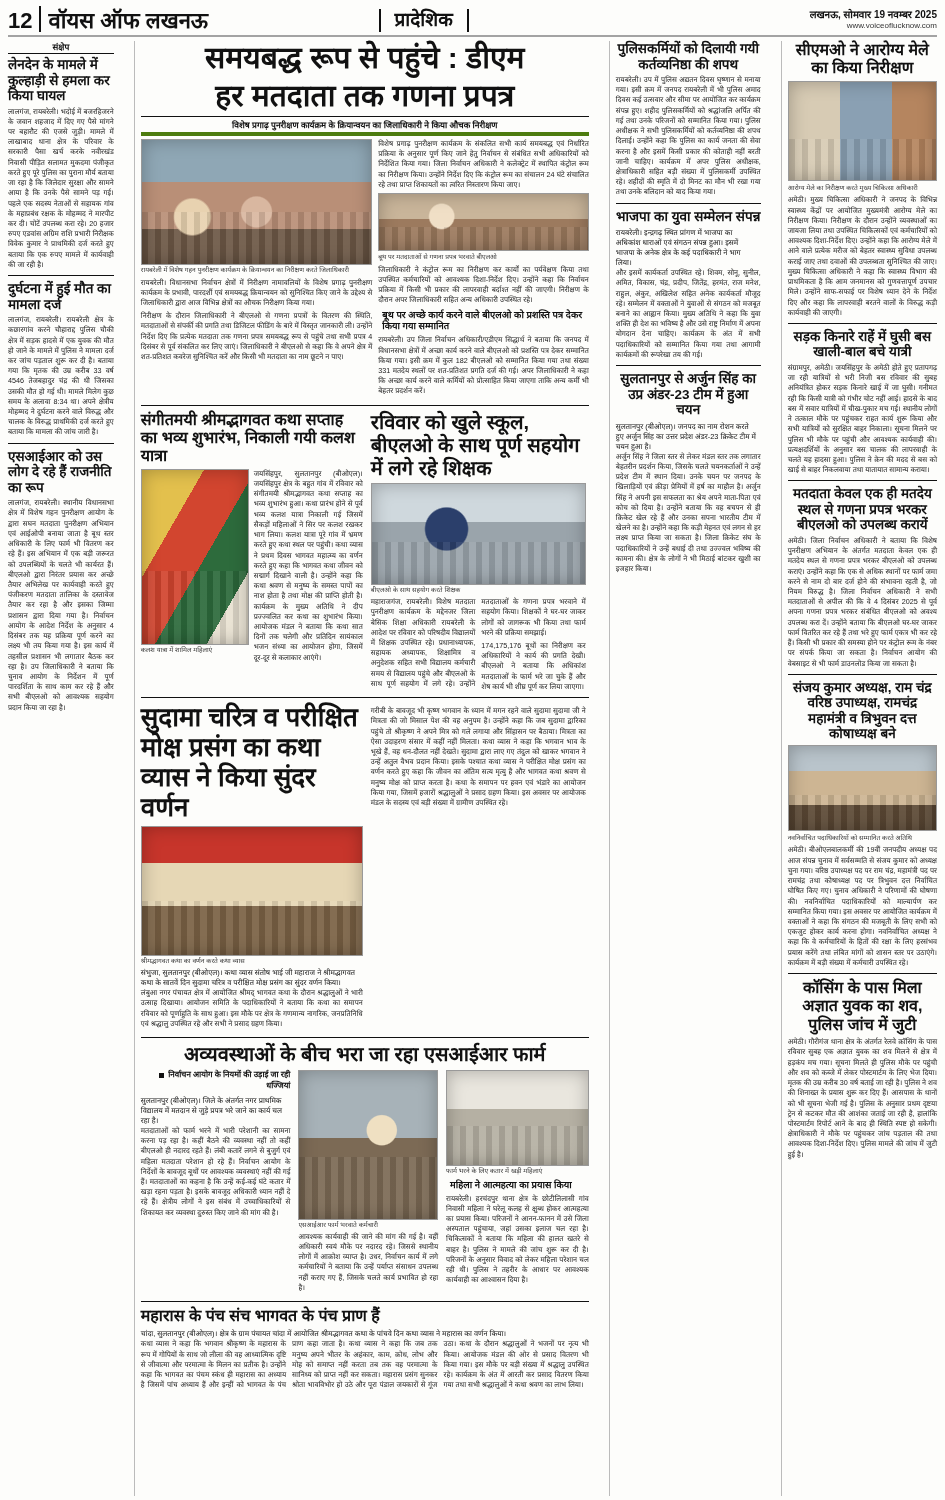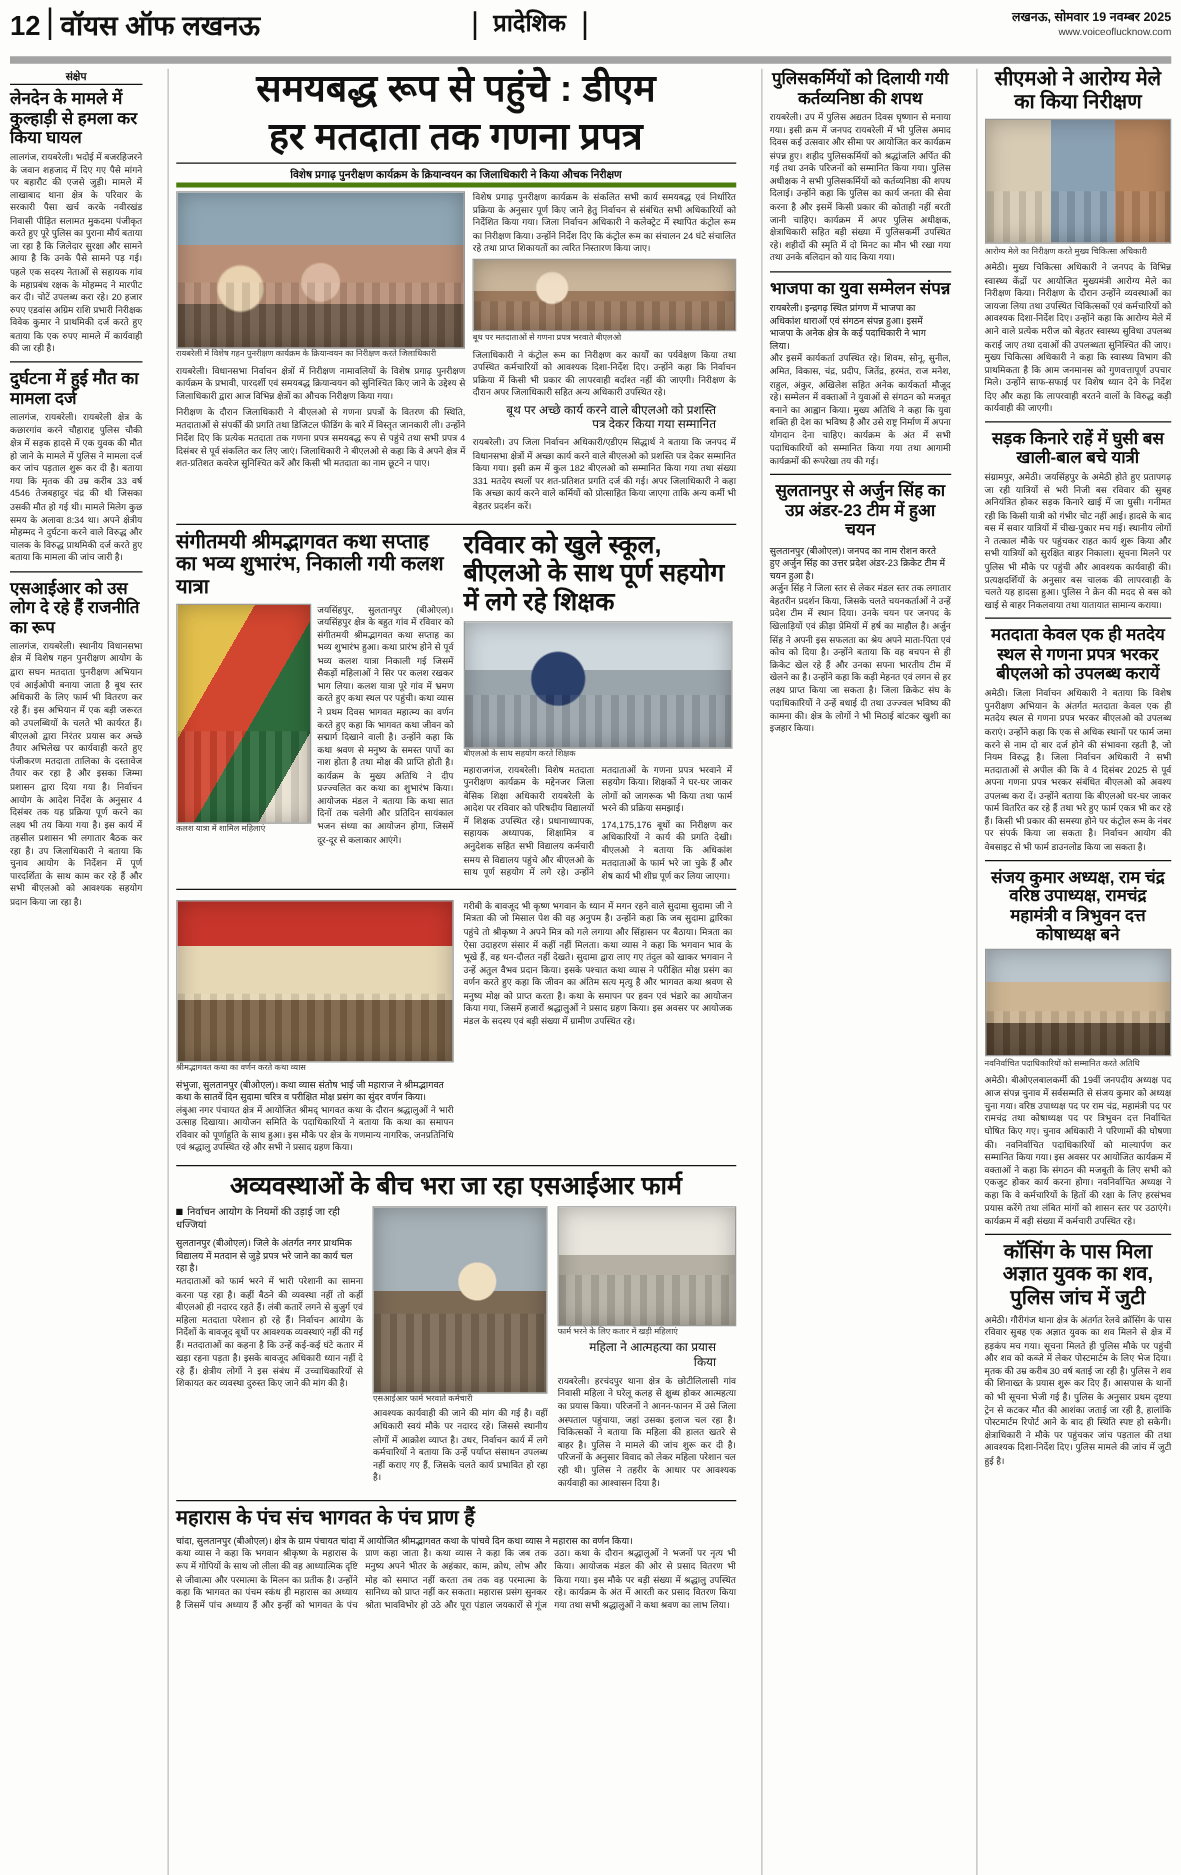--- a/index.html
+++ b/index.html
@@ -7,21 +7,21 @@
   body {
     width: 945px; height: 1500px;
     background: #fdfdfb;
     font-family: "Liberation Sans", sans-serif;
     color: #111;
     overflow: hidden;
   }
   .page { width:945px; height:1500px; padding:6px 8px; position:relative; }
 
   
-  .masthead { display:flex; align-items:flex-end; border-bottom:6px solid #a3a3a3; padding-bottom:13px; }
+  .masthead { display:flex; align-items:flex-end; border-bottom:2px solid #a3a3a3; padding-bottom:3px; }
   .page-no { font-size:22px; font-weight:bold; padding-right:7px; line-height:1; }
   .vrule { width:2px; background:#111; height:26px; margin-right:7px; }
   .paper-name { font-size:22px; font-weight:bold; letter-spacing:0px; line-height:1; }
   .section-title { font-size:19px; font-weight:bold; margin-left:auto; margin-right:auto;
      border-left:2px solid #111; border-right:2px solid #111; padding:1px 14px; line-height:1.1;}
   .edition { margin-left:auto; text-align:right; font-size:9.5px; line-height:1.35; }
   .edition .line1 { font-weight:bold; font-size:10px; }
   .edition .line2 { color:#333; font-size:8px; }
 
   
@@ -49,21 +49,21 @@
   .byline { font-size:7.4px; font-weight:normal; margin:2px 4px 1px 0; }
   p.body {
     font-size:7.2px; line-height:1.42; margin:0 0 3px 0; text-align:justify;
     hyphens:auto; color:#1a1a1a;
   }
   .twocol { column-count:2; column-gap:6px; }
   .threecol { column-count:3; column-gap:6px; }
 
   .hr { border:0; border-top:1px solid #111; margin:5px 0; }
 
-  .subhead { font-size:9.5px; font-weight:normal; text-align:right; margin:3px 16px; line-height:1.25; }
+  .subhead { font-size:9.5px; font-weight:bold; text-align:left; margin:3px 4px; line-height:1.25; }
   .deck { font-size:8.5px; font-weight:bold; text-align:center; border-top:1px solid #111;
           border-bottom:4px solid #4d7c0f; padding:2px 0; margin:3px 0; }
 
   
   .photo { position:relative; overflow:hidden; border:1px solid #999; background:#cfd6da; }
   .cap { font-size:6.6px; color:#333; margin-top:1px; line-height:1.3; }
 
   .ph-a { background:
       radial-gradient(circle at 22% 62%, #e8d2b0 0 9%, transparent 10%),
       radial-gradient(circle at 50% 58%, #d9b7a0 0 11%, transparent 12%),
@@ -87,21 +87,21 @@
       radial-gradient(circle at 60% 40%, #efe0c2 0 12%, transparent 13%),
       linear-gradient(#a7b2b8 0 45%, #7c6a55 45% 100%); }
   .ph-j { background:
       linear-gradient(90deg,#d7cbb4 0 35%, #8aa0b3 35% 70%, #b5855f 70% 100%); }
 
   .photo .vig { position:absolute; inset:0; box-shadow: inset 0 0 18px rgba(0,0,0,.28); }
   .photo .fig { position:absolute; bottom:0; width:100%; height:42%;
                 background: repeating-linear-gradient(90deg, rgba(0,0,0,.10) 0 6px, rgba(255,255,255,.07) 6px 13px); }
 
   .bullet-sq { display:inline-block; width:5px; height:5px; background:#111; margin-right:4px; vertical-align:middle; }
-  .note { font-size:8px; font-weight:normal; line-height:1.3; }
+  .note { font-size:8px; font-weight:bold; line-height:1.3;text-align:right; }
   .center { text-align:center; }
 </style>
 </head>
 <body>
 
 <div class="page">
 
   <div class="masthead">
     <div class="page-no">12</div>
     <div class="vrule"></div>
@@ -188,20 +188,21 @@
             <p class="body">महाराजगंज, रायबरेली। विशेष मतदाता पुनरीक्षण कार्यक्रम के मद्देनजर जिला बेसिक शिक्षा अधिकारी रायबरेली के आदेश पर रविवार को परिषदीय विद्यालयों में शिक्षक उपस्थित रहे। प्रधानाध्यापक, सहायक अध्यापक, शिक्षामित्र व अनुदेशक सहित सभी विद्यालय कर्मचारी समय से विद्यालय पहुंचे और बीएलओ के साथ पूर्ण सहयोग में लगे रहे। उन्होंने मतदाताओं के गणना प्रपत्र भरवाने में सहयोग किया। शिक्षकों ने घर-घर जाकर लोगों को जागरूक भी किया तथा फार्म भरने की प्रक्रिया समझाई।</p>
             <p class="body">174,175,176 बूथों का निरीक्षण कर अधिकारियों ने कार्य की प्रगति देखी। बीएलओ ने बताया कि अधिकांश मतदाताओं के फार्म भरे जा चुके हैं और शेष कार्य भी शीघ्र पूर्ण कर लिया जाएगा।</p>
           </div>
         </div>
       </div>
 
       <hr class="hr">
 
       <div style="display:flex; gap:8px;">
         <div style="width:222px;">
+          <h2 class="head h-xxl">सुदामा चरित्र व परीक्षित मोक्ष प्रसंग का कथा व्यास ने किया सुंदर वर्णन</h2>
           <div class="photo ph-f" style="height:130px; margin-top:3px;">
             <div class="fig"></div>
               <div class="vig"></div>
           </div>
           <div class="cap">श्रीमद्भागवत कथा का वर्णन करते कथा व्यास</div>
           <p class="byline">संभुजा, सुलतानपुर (बीओएल)। कथा व्यास संतोष भाई जी महाराज ने श्रीमद्भागवत कथा के सातवें दिन सुदामा चरित्र व परीक्षित मोक्ष प्रसंग का सुंदर वर्णन किया।</p>
           <p class="body">लंबुआ नगर पंचायत क्षेत्र में आयोजित श्रीमद् भागवत कथा के दौरान श्रद्धालुओं ने भारी उत्साह दिखाया। आयोजन समिति के पदाधिकारियों ने बताया कि कथा का समापन रविवार को पूर्णाहुति के साथ हुआ। इस मौके पर क्षेत्र के गणमान्य नागरिक, जनप्रतिनिधि एवं श्रद्धालु उपस्थित रहे और सभी ने प्रसाद ग्रहण किया।</p>
         </div>
         <div style="width:215px;">
           <h2 class="head h-md"></h2>

